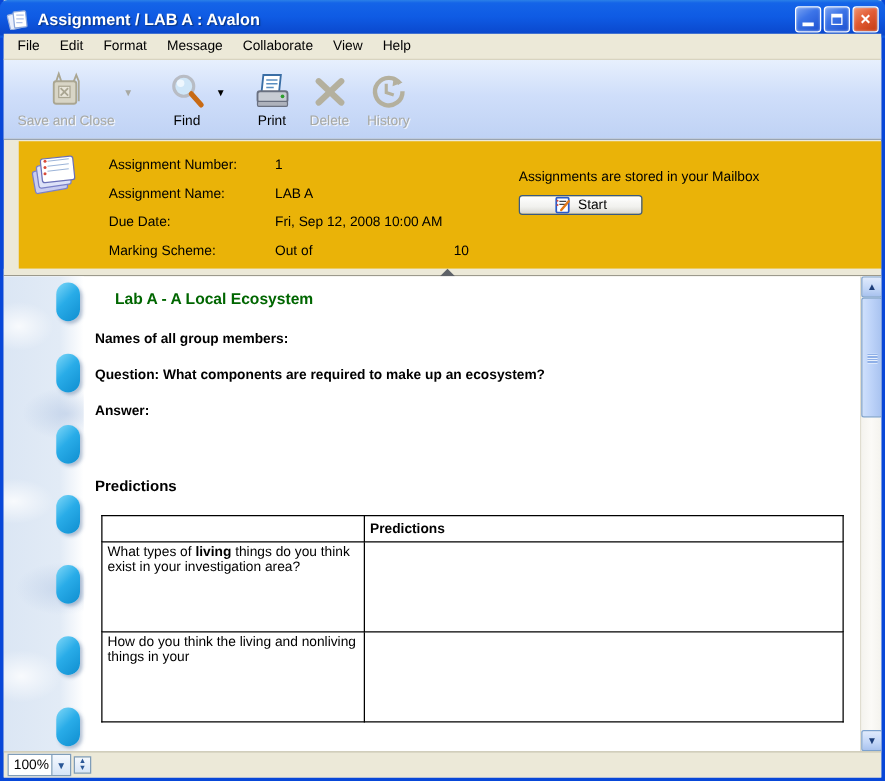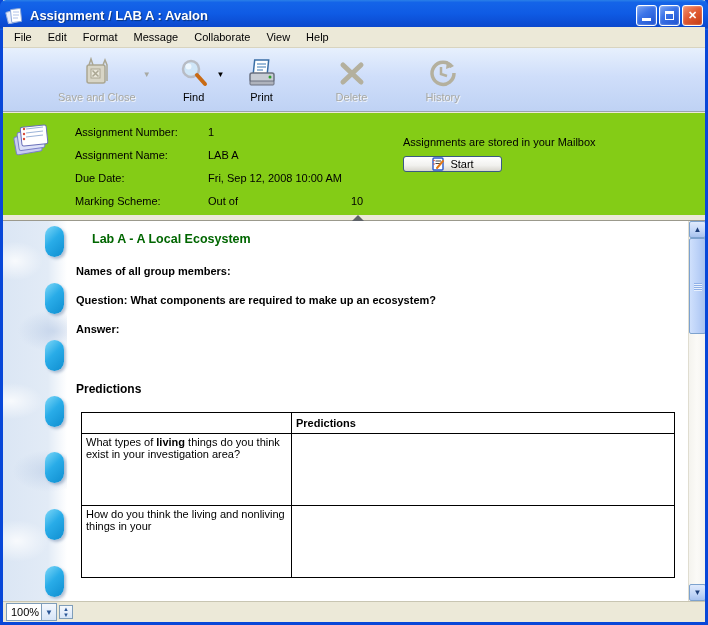--- a/index.html
+++ b/index.html
@@ -48,32 +48,32 @@
 
   
   .toolbar {
     position:absolute; top:48px; left:0; right:0; height:64px;
     background:linear-gradient(180deg,#e7f0fd 0%,#cfdefa 45%,#bfd2f4 100%);
     display:flex; align-items:flex-start; padding:4px 2px 0 4px;
     border-bottom:1px solid #9aa4b0;
   }
   .tb-btn {
     display:flex; flex-direction:column; align-items:center; justify-content:flex-end;
-    height:54px; padding:2px 6px; border:1px solid transparent; border-radius:2px; cursor:default;margin-left:44px;
+    height:54px; padding:2px 6px; border:1px solid transparent; border-radius:2px; cursor:default;
   }
   .tb-btn .tb-icon { width:32px; height:32px; margin-bottom:2px; }
   .tb-btn .tb-label { font-size:11px; color:#000; white-space:nowrap; }
   .tb-btn.disabled .tb-label { color:#a8a9a3; text-shadow:1px 1px 0 #f4f6fa; }
   .dd-arrow { font-size:8px; color:#000; align-self:center; margin:0 6px 14px 0; }
   .dd-arrow.disabled { color:#a8a9a3; }
 
   
   .infopanel {
-    position:absolute; top:113px; left:0; right:0; height:102px;
-    background:#84cc16;
+    position:absolute; top:113px; left:12px; right:0; height:102px;
+    background:#eab308;
   }
   .info-icon { position:absolute; left:8px; top:8px; width:40px; height:36px; }
   .info-fields { position:absolute; left:72px; top:7px; }
   .info-row { display:flex; height:23px; align-items:center; font-size:11px; color:#000; }
   .info-label { width:133px; }
   .info-value { white-space:nowrap; }
   .info-value2 { margin-left:113px; }
   .info-right { position:absolute; left:400px; top:23px; }
   .mailbox-note { font-size:11px; color:#000; margin-bottom:8px; white-space:nowrap; }
   .start-btn {

